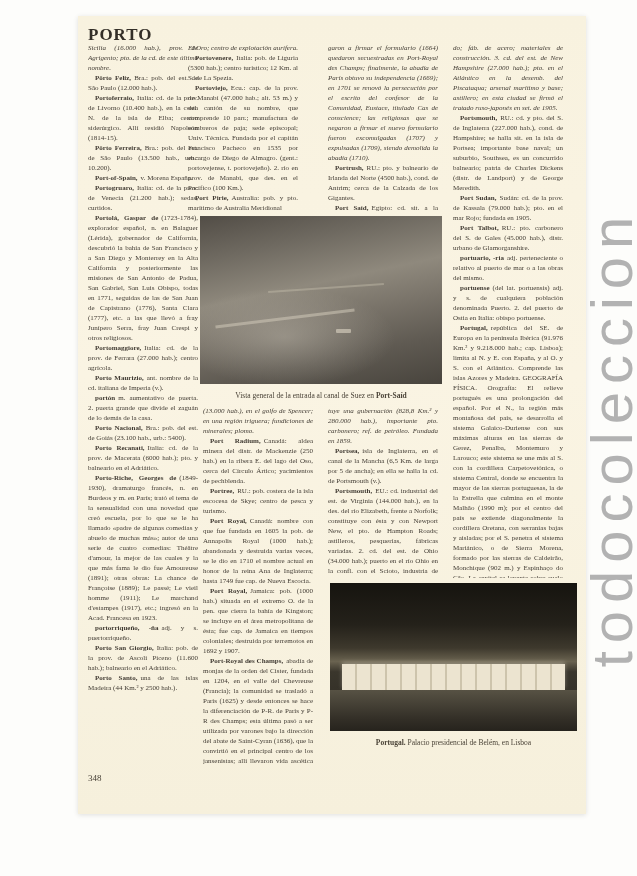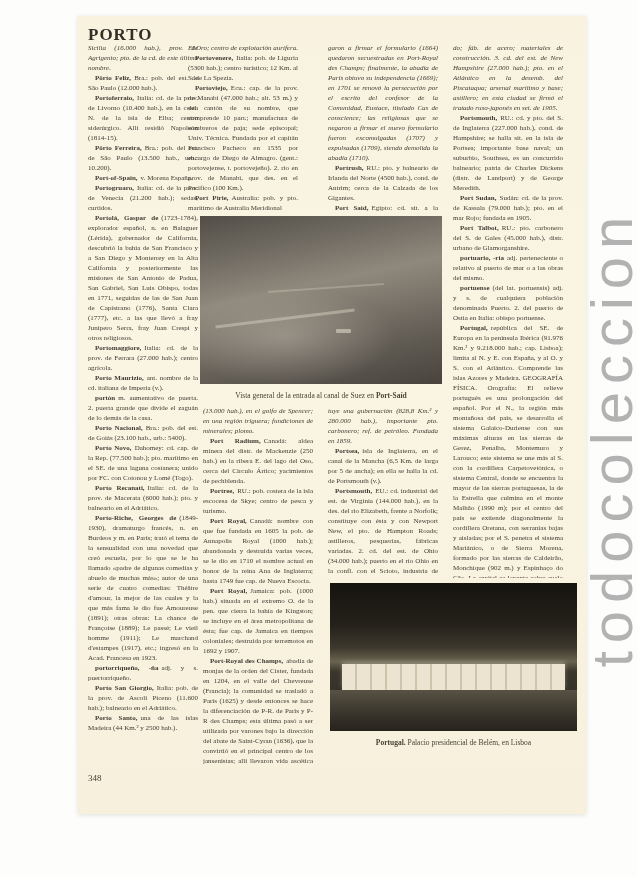--- a/index.html
+++ b/index.html
@@ -96,21 +96,20 @@
       <p class="entry"><b class="hw">Portolá, Gaspar de</b><span>(1723-1784), explorador español, n. en Balaguer (Lérida), gobernador de California, descubrió la bahía de San Francisco y a San Diego y Monterrey en la Alta California y posteriormente las misiones de San Antonio de Padua, San Gabriel, San Luis Obispo, todas en 1771, seguidas de las de San Juan de Capistrano (1776), Santa Clara (1777), etc. a las que llevó a fray Junípero Serra, fray Juan Crespi y otros religiosos.</span></p>
 
       <p class="entry"><b class="hw">Portomaggiore,</b><span>Italia: cd. de la prov. de Ferrara (27.000 hab.); centro agrícola.</span></p>
 
       <p class="entry"><b class="hw">Porto Maurizio,</b><span>ant. nombre de la cd. italiana de Imperia (v.).</span></p>
 
       <p class="entry"><b class="hw">portón</b><span>m. aumentativo de puerta. 2. puerta grande que divide el zaguán de lo demás de la casa.</span></p>
 
       <p class="entry"><b class="hw">Porto Nacional,</b><span>Bra.: pob. del est. de Goiás (23.100 hab., urb.: 5400).</span></p>
 
-      <p class="entry"><b class="hw">Porto Novo,</b><span>Dahomey: cd. cap. de la Rep. (77.500 hab.); pto. marítimo en el SE. de una laguna costanera; unido por FC. con Cotonou y Lomé (Togo).</span></p>
 
       <p class="entry"><b class="hw">Porto Recanati,</b><span>Italia: cd. de la prov. de Macerata (6000 hab.); pto. y balneario en el Adriático.</span></p>
 
       <p class="entry"><b class="hw">Porto-Riche, Georges de</b><span>(1849-1930), dramaturgo francés, n. en Burdeos y m. en París; trató el tema de la sensualidad con una novedad que creó escuela, por lo que se le ha llamado «padre de algunas comedias y abuelo de muchas más»; autor de una serie de cuatro comedias: Théâtre d'amour, la mejor de las cuales y la que más fama le dio fue Amoureuse (1891); otras obras: La chance de Françoise (1889); Le passé; Le vieil homme (1911); Le marchand d'estampes (1917), etc.; ingresó en la Acad. Francesa en 1923.</span></p>
 
       <p class="entry"><b class="hw">portorriqueño, -ña</b><span>adj. y s. puertorriqueño.</span></p>
 
       <p class="entry"><b class="hw">Porto San Giorgio,</b><span>Italia: pob. de la prov. de Ascoli Piceno (11.600 hab.); balneario en el Adriático.</span></p>
 
       <p class="entry"><b class="hw">Porto Santo,</b><span>una de las islas Madeira (44 Km.² y 2500 hab.).</span></p>

